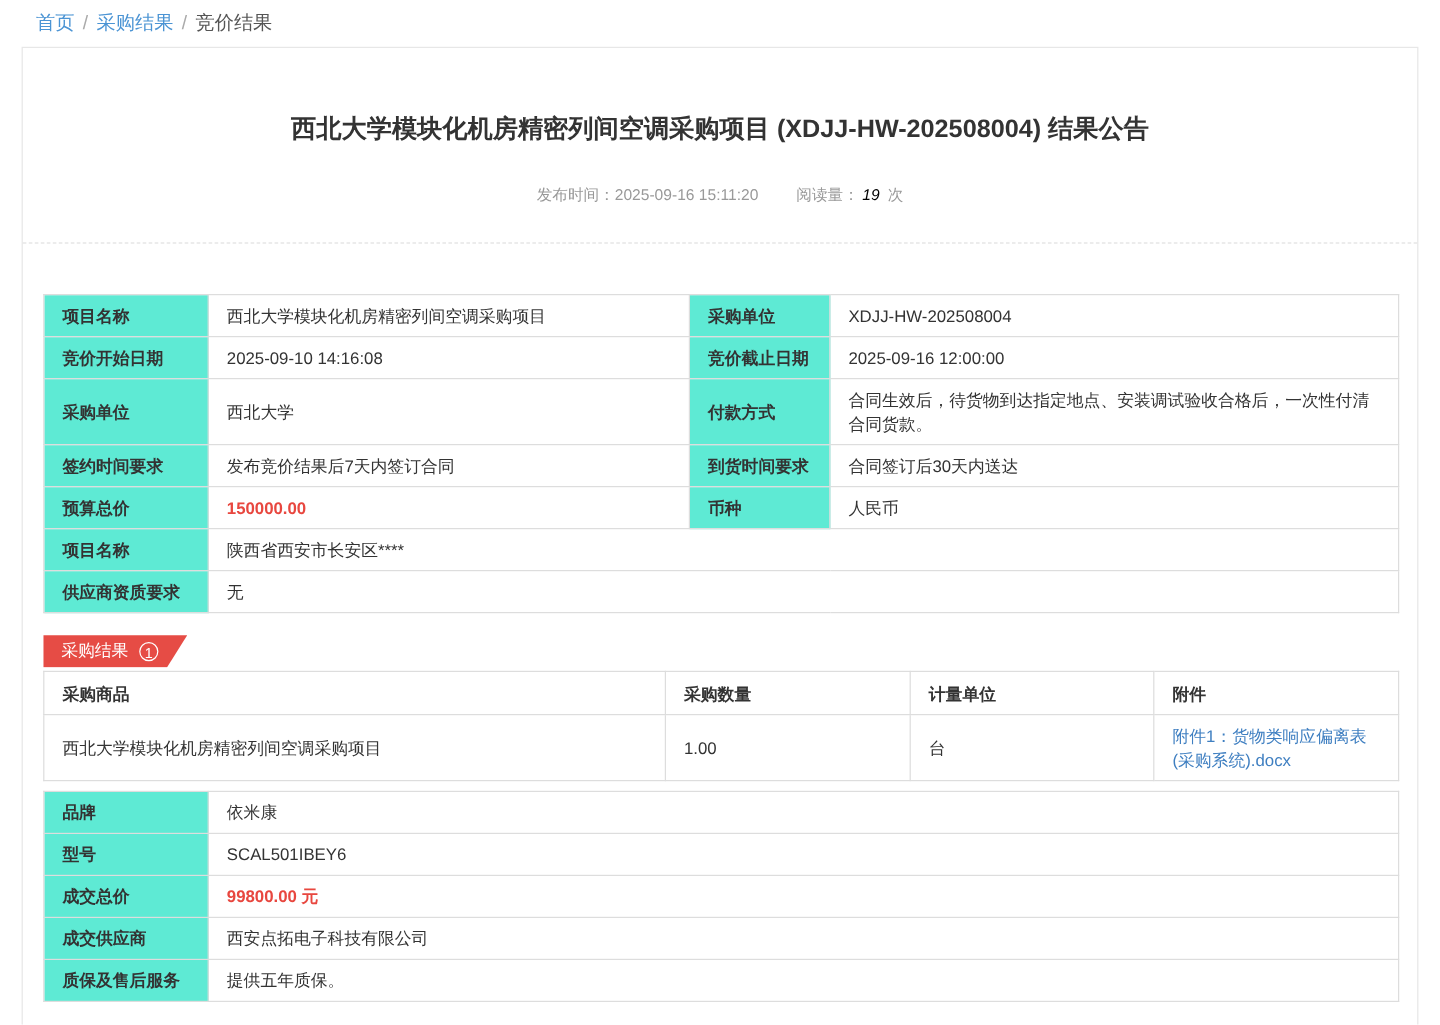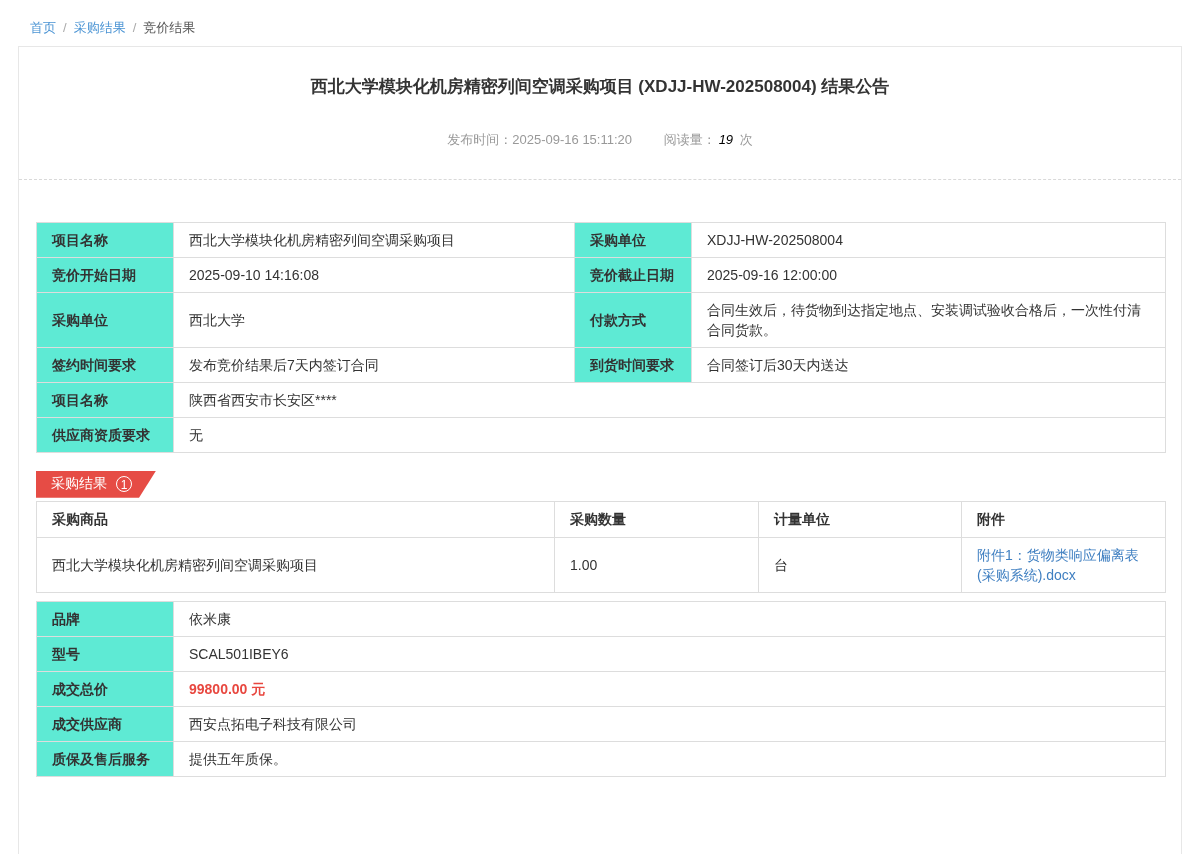--- a/index.html
+++ b/index.html
@@ -6,40 +6,40 @@
   html, body {
     margin: 0; padding: 0;
     background: #fff;
     font-family: "Liberation Sans", "DejaVu Sans", sans-serif;
     color: #333;
     font-size: 14px;
   }
   .page { width: 1200px; height: 854px; overflow: hidden; background: #fff; }
 
   
-  .breadcrumb { padding: 19px 0 9px 30px; font-size: 13px; }
+  .breadcrumb { padding: 9px 0 9px 30px; font-size: 16px; }
   .breadcrumb a { color: #4b94d4; text-decoration: none; cursor: pointer; }
   .breadcrumb .sep { color: #aaa; margin: 0 7px; }
   .breadcrumb .current { color: #555; }
 
   
   .card {
     margin: 0 18px;
     border: 1px solid #e7e7e7;
     background: #fff;
     min-height: 822px;
     padding-bottom: 20px;
   }
 
   .article-title {
     text-align: center;
-    font-size: 17px;
+    font-size: 21px;
     font-weight: bold;
     color: #333;
-    margin: 28px 60px 0 60px;
+    margin: 53px 60px 0 60px;
     line-height: 1.4;
   }
   .article-meta {
     text-align: center;
     color: #999;
     font-size: 13px;
     margin-top: 32px;
   }
   .article-meta .views-count { color: #000000; font-style: italic; margin: 0 3px; }
   .article-meta .block { margin: 0 14px; }
@@ -149,20 +149,26 @@
               <td class="label-cell">采购单位</td>
               <td>西北大学</td>
               <td class="label-cell">付款方式</td>
               <td>合同生效后，待货物到达指定地点、安装调试验收合格后，一次性付清合同货款。</td>
             </tr>
             <tr>
               <td class="label-cell">签约时间要求</td>
               <td>发布竞价结果后7天内签订合同</td>
               <td class="label-cell">到货时间要求</td>
               <td>合同签订后30天内送达</td>
+            </tr>
+            <tr>
+              <td class="label-cell">预算总价</td>
+              <td class="red-value">150000.00</td>
+              <td class="label-cell">币种</td>
+              <td>人民币</td>
             </tr>
             <tr>
               <td class="label-cell">项目名称</td>
               <td colspan="3">陕西省西安市长安区****</td>
             </tr>
             <tr>
               <td class="label-cell">供应商资质要求</td>
               <td colspan="3">无</td>
             </tr>
           </tbody>

